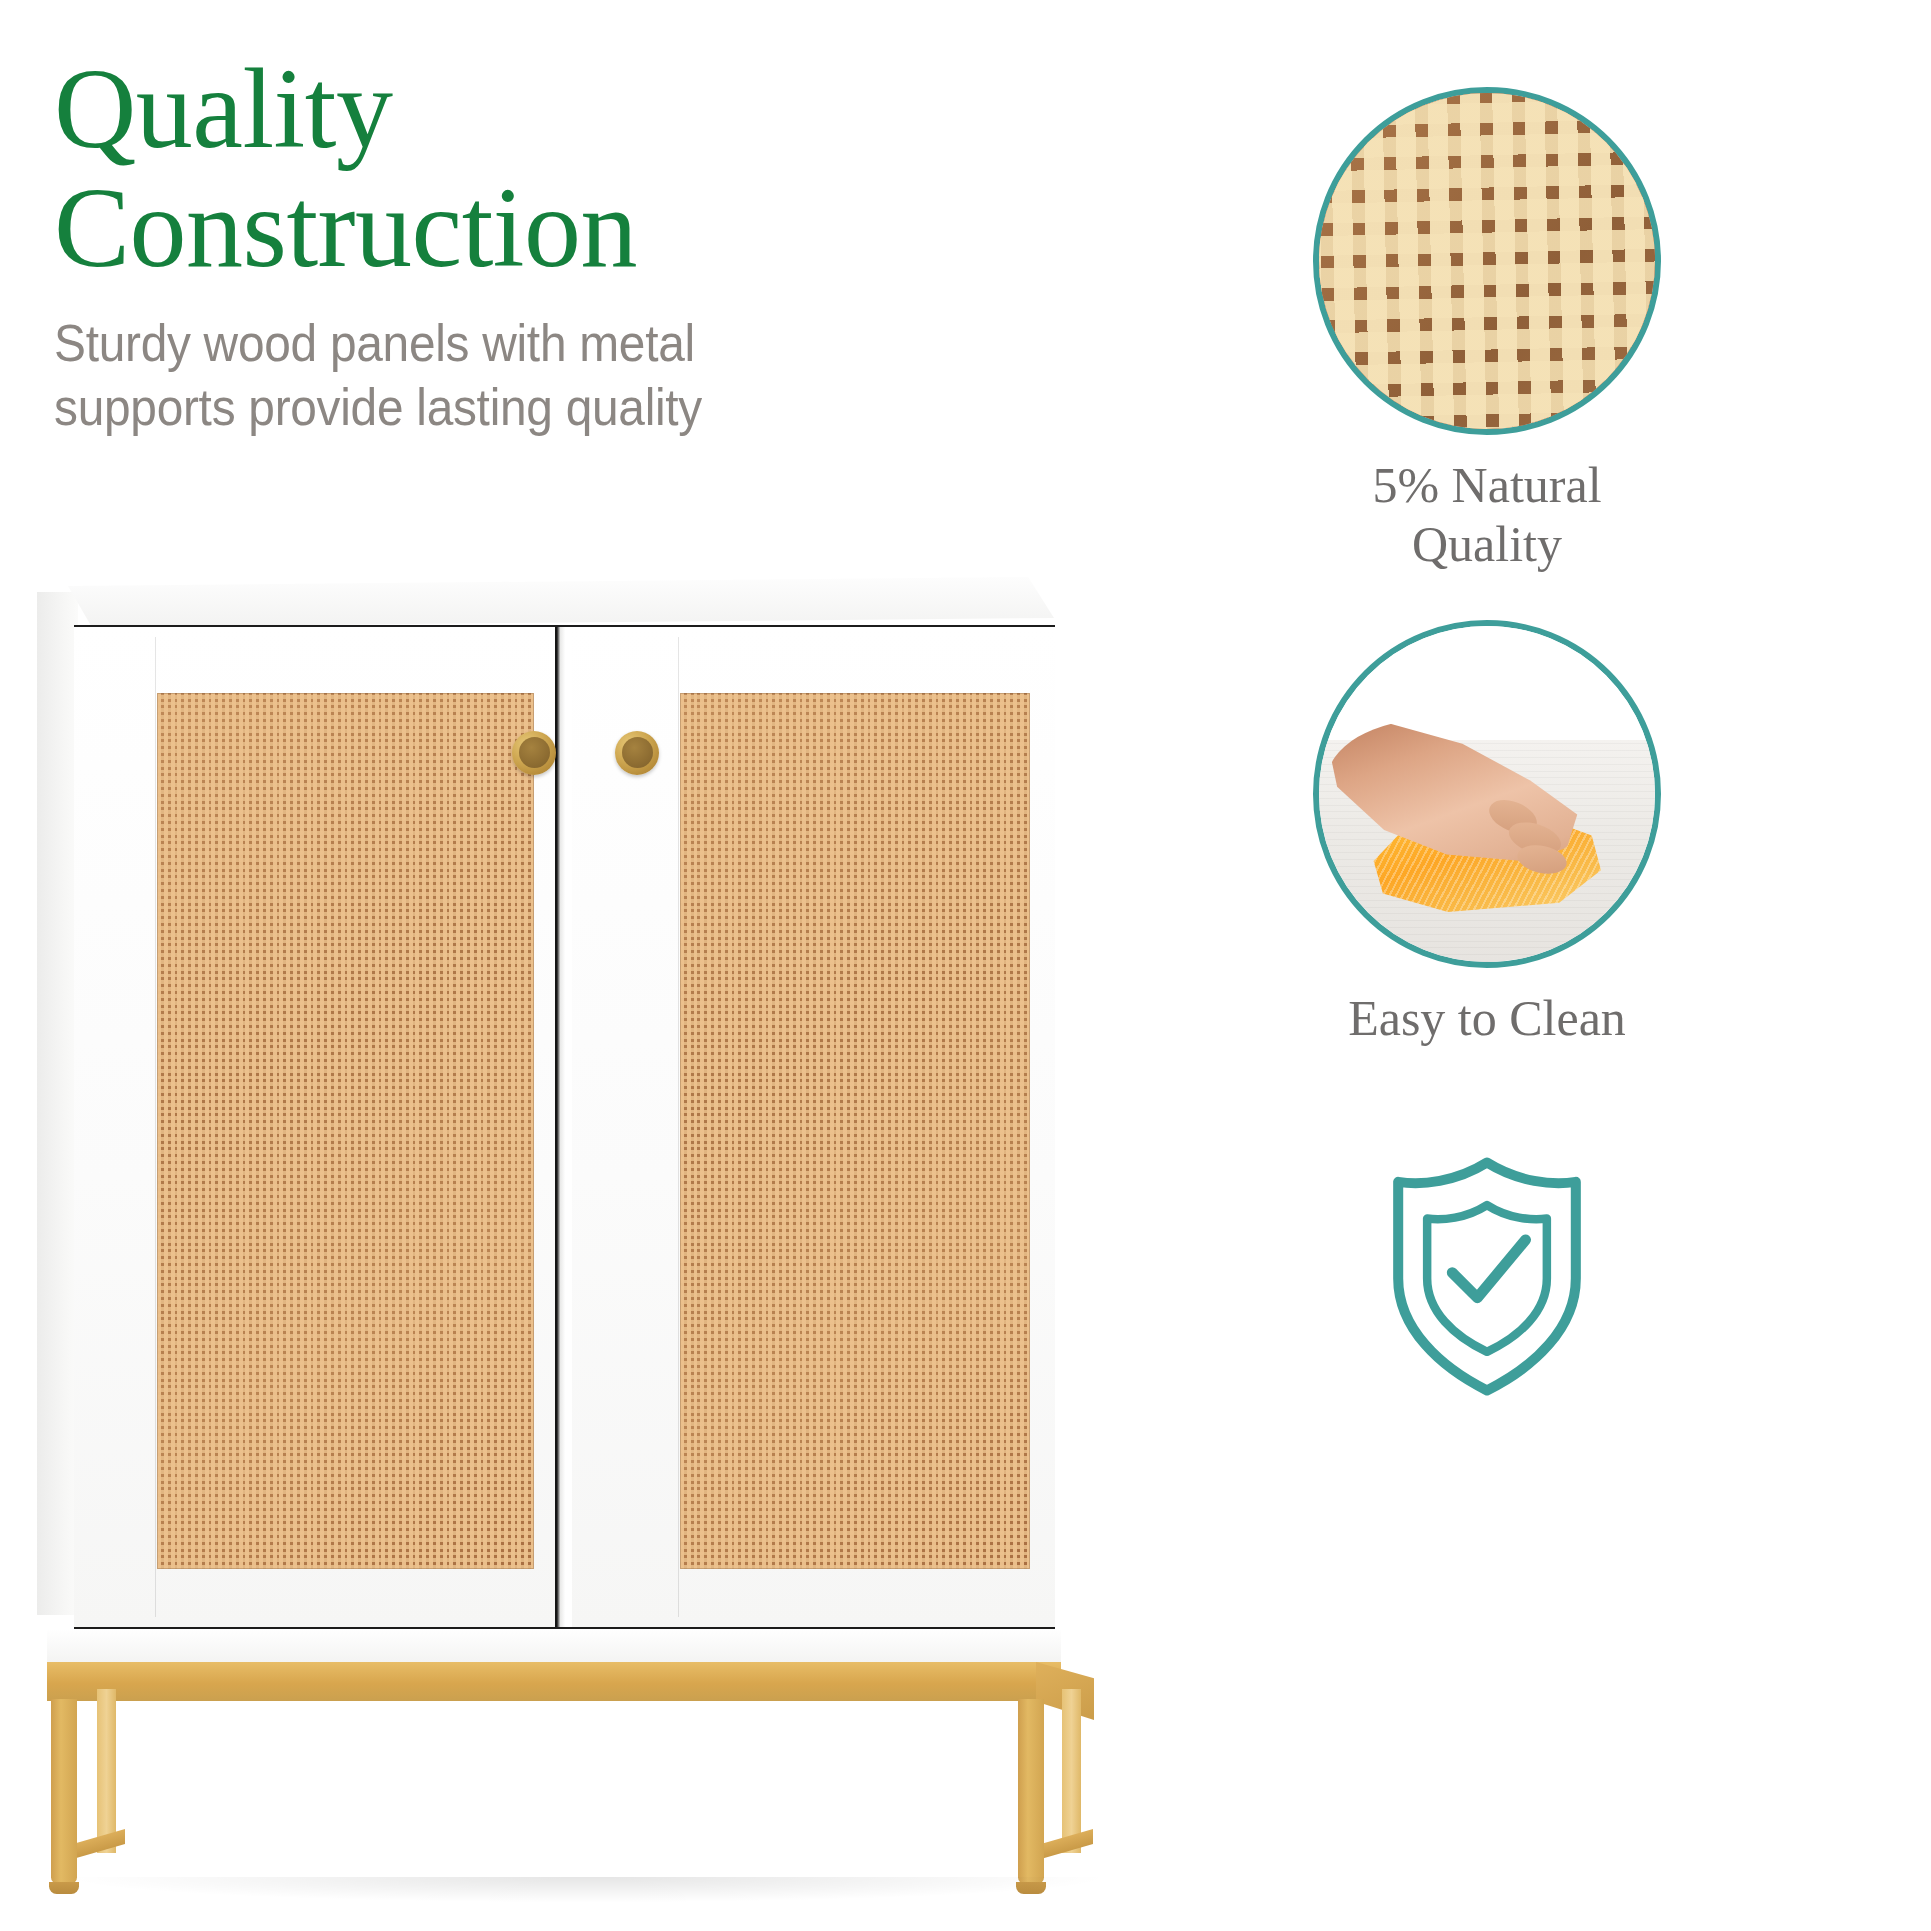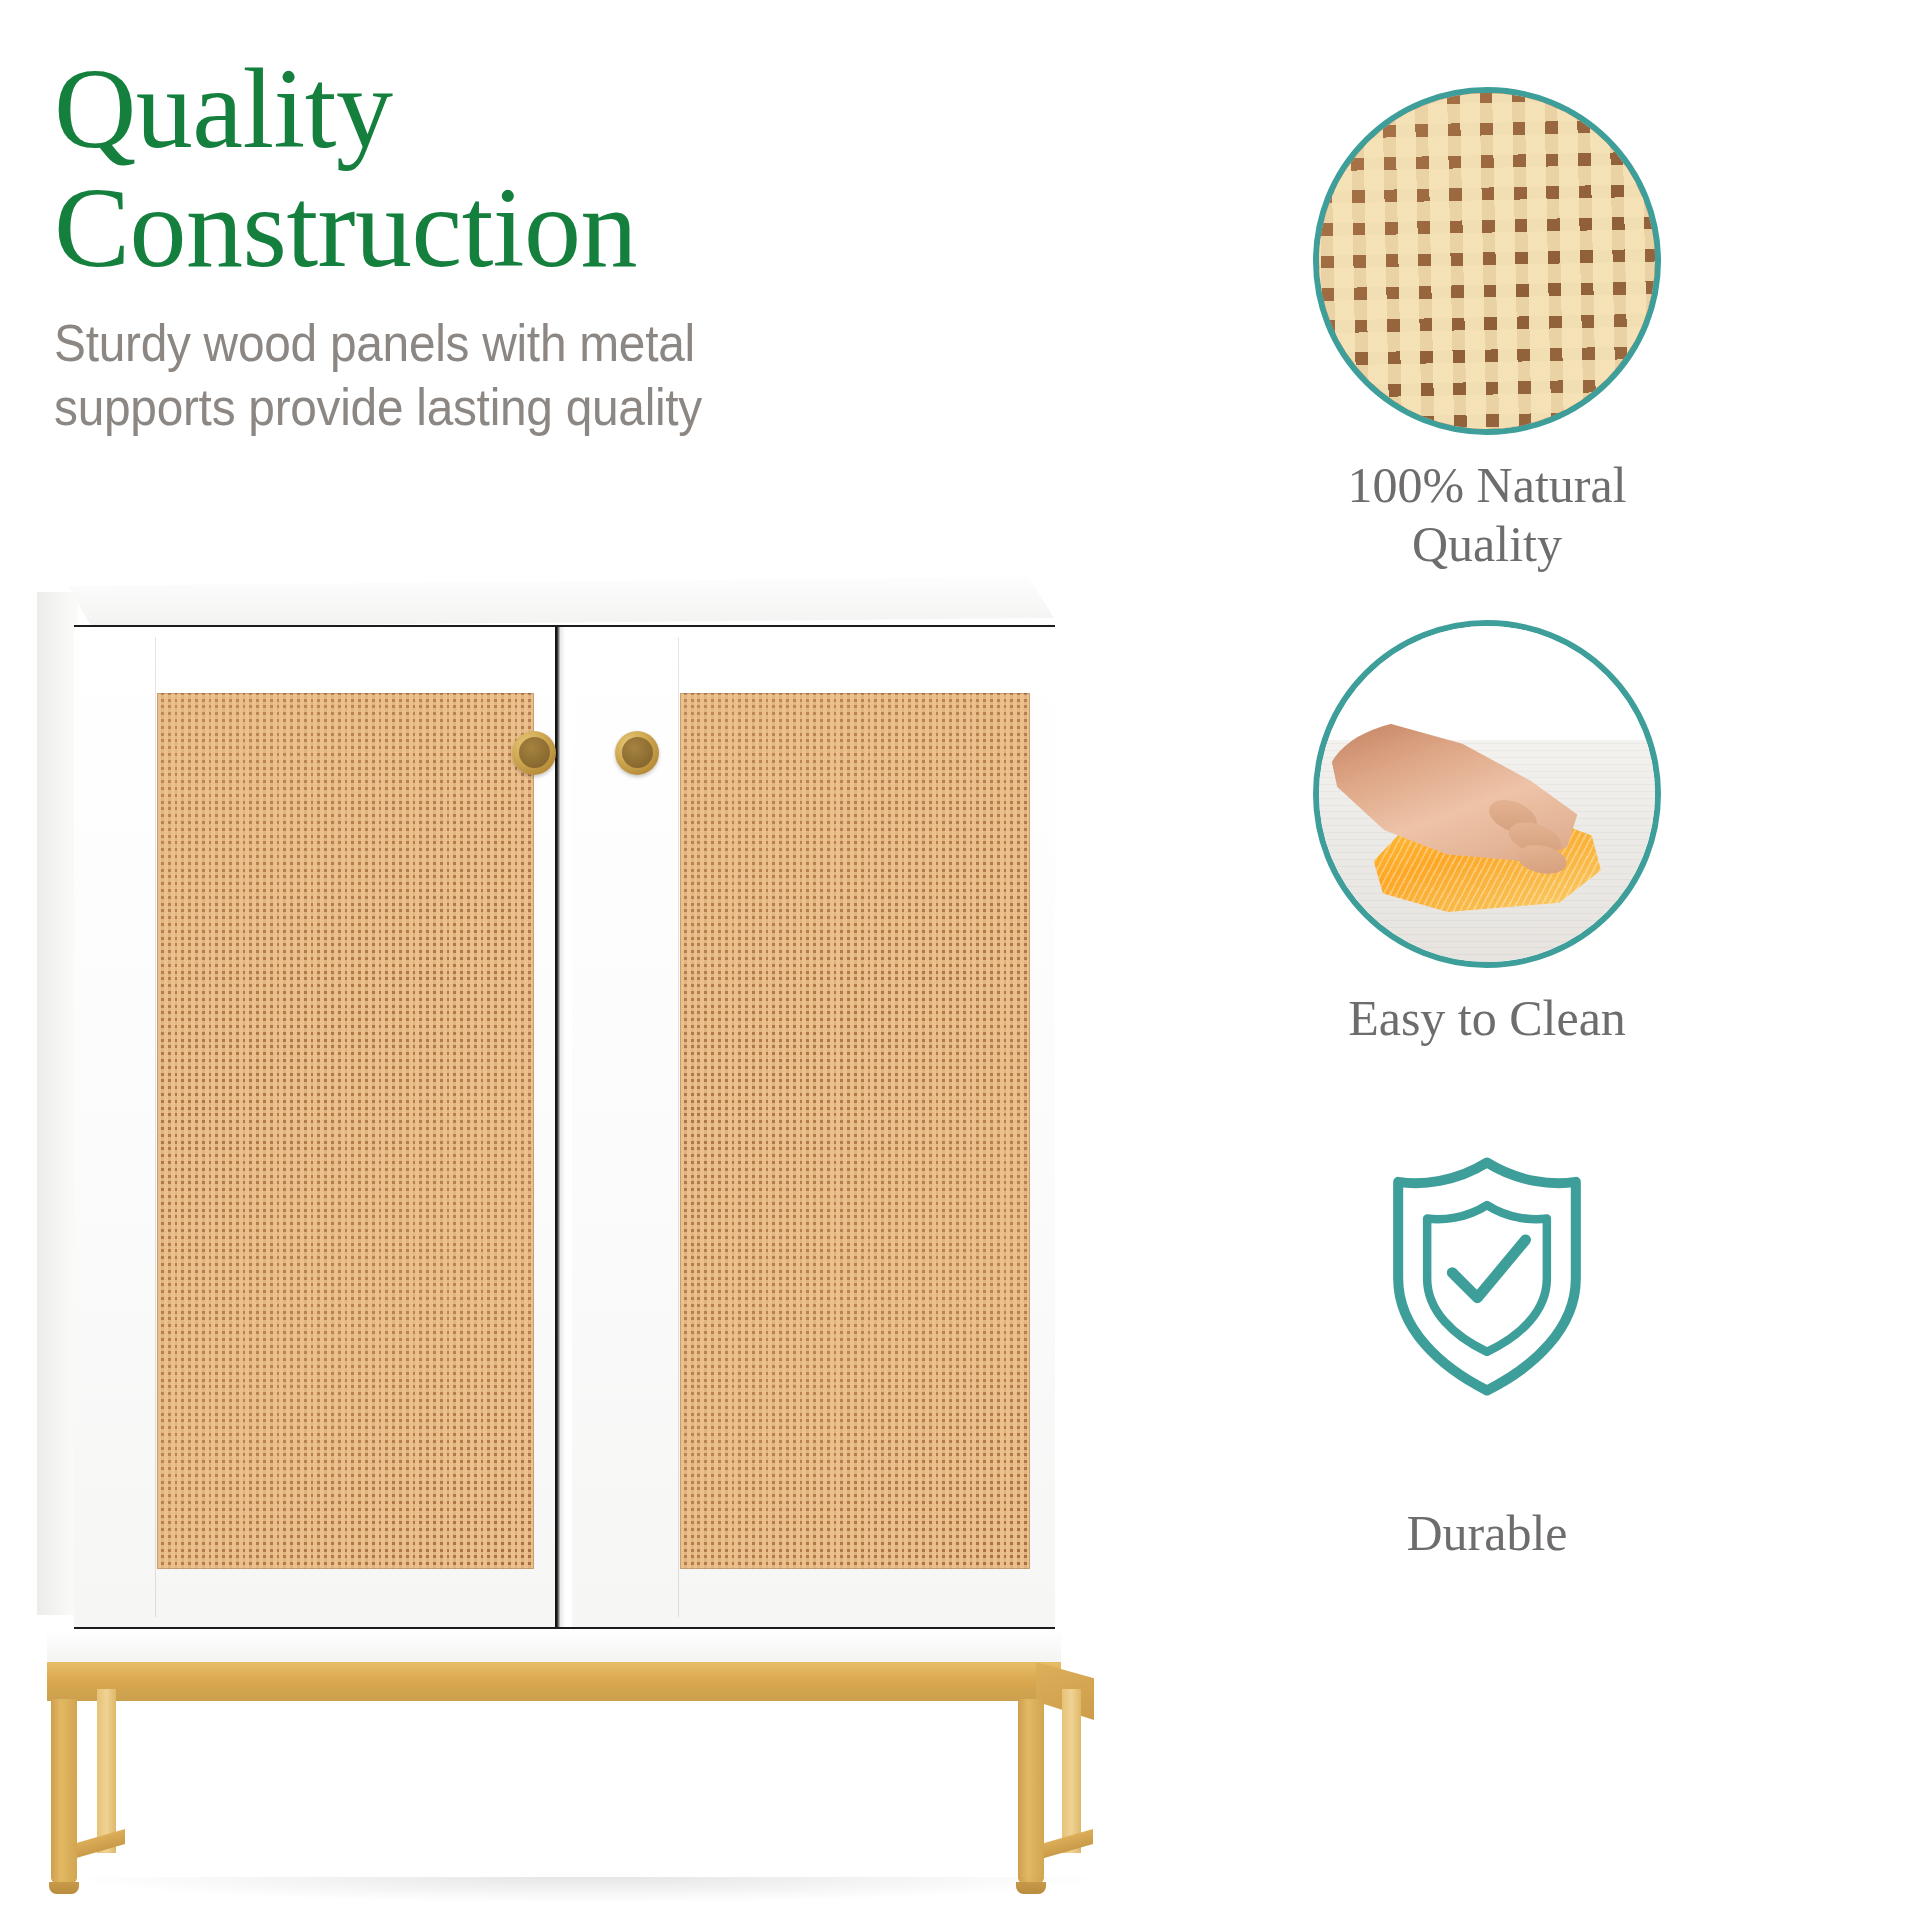--- a/index.html
+++ b/index.html
@@ -328,21 +328,21 @@
   </p>
 </div>
 
 <div id="feature-rail">
 
   <div class="feature">
     <div class="feature-circle">
       <div class="rattan-macro"></div>
     </div>
     <div class="feature-caption">
-      <span>100% Natural</span><br>
+      <span>5% Natural</span><br>
       <span>Quality</span>
     </div>
   </div>
 
   <div class="feature" style="margin-top:46px;text-align:center;">
     <div class="feature-circle">
       <div class="clean-macro">
         <div class="clean-surface-lines"></div>
       </div>
       <div class="cloth"></div>
@@ -357,23 +357,20 @@
   </div>
 
   <div class="feature" style="margin-top:54px;">
     <div class="shield-wrap">
       <svg width="232" height="251" viewBox="0 0 120 130">
         <path d="M60 6 C44 16 26 18 14 16 L14 66 C14 92 36 112 60 124 C84 112 106 92 106 66 L106 16 C94 18 76 16 60 6 Z" fill="none" stroke="#3e9e9a" stroke-width="5.2" stroke-linejoin="round" stroke-linecap="round"></path>
         <path d="M60 28 C49 35 37 36 29 35 L29 66 C29 83 43 96 60 104 C77 96 91 83 91 66 L91 35 C83 36 71 35 60 28 Z" fill="none" stroke="#3e9e9a" stroke-width="4.4" stroke-linejoin="round" stroke-linecap="round"></path>
         <path d="M42 63 L55 76 L80 46" fill="none" stroke="#3e9e9a" stroke-width="5.6" stroke-linecap="round" stroke-linejoin="round"></path>
       </svg>
     </div>
-    <div class="feature-caption" style="margin-top:54px;">
-      <span>Durable</span>
-    </div>
   </div>
 
 </div>
 
 <div id="cabinet">
   <div class="floor-band"></div>
 
   <div class="cab-side"></div>
   <div class="cab-top"></div>
 

